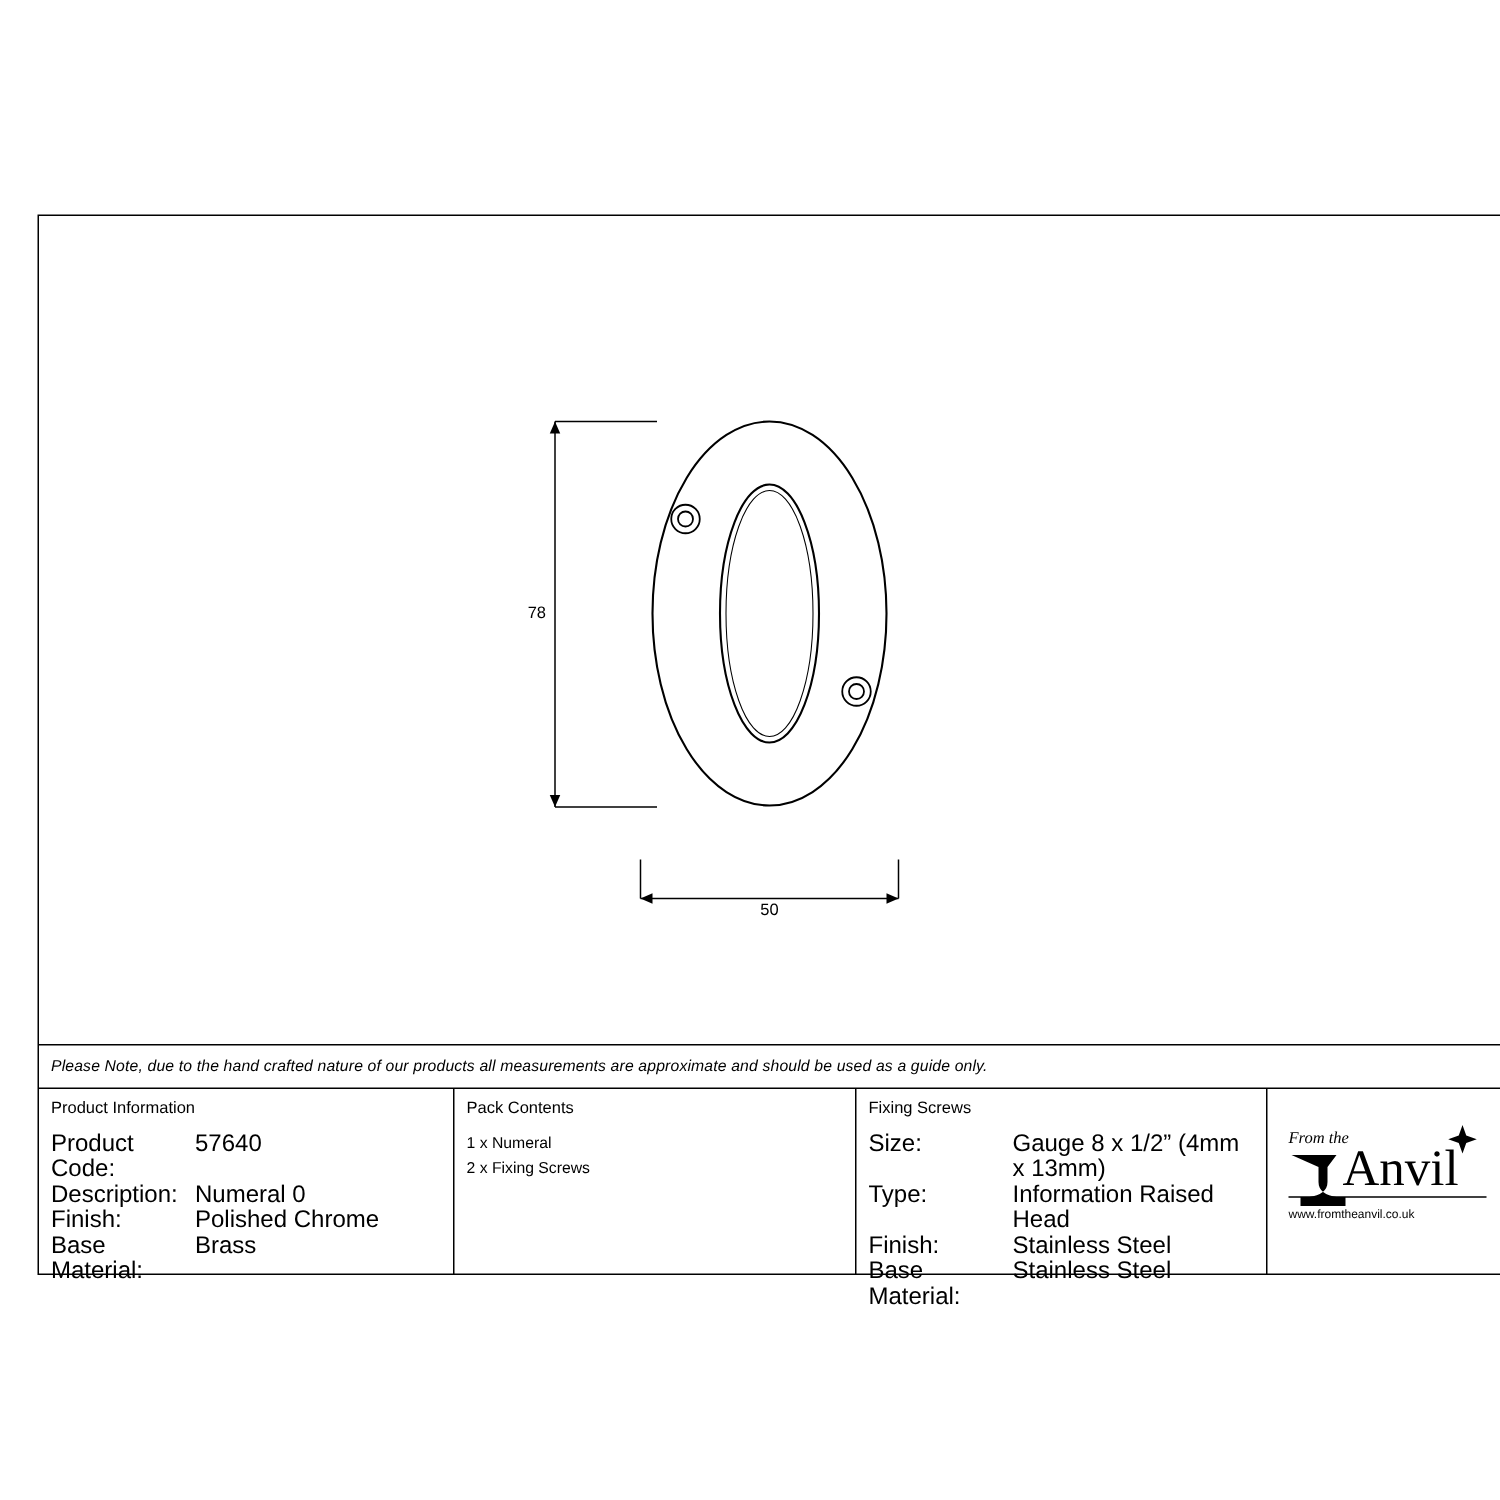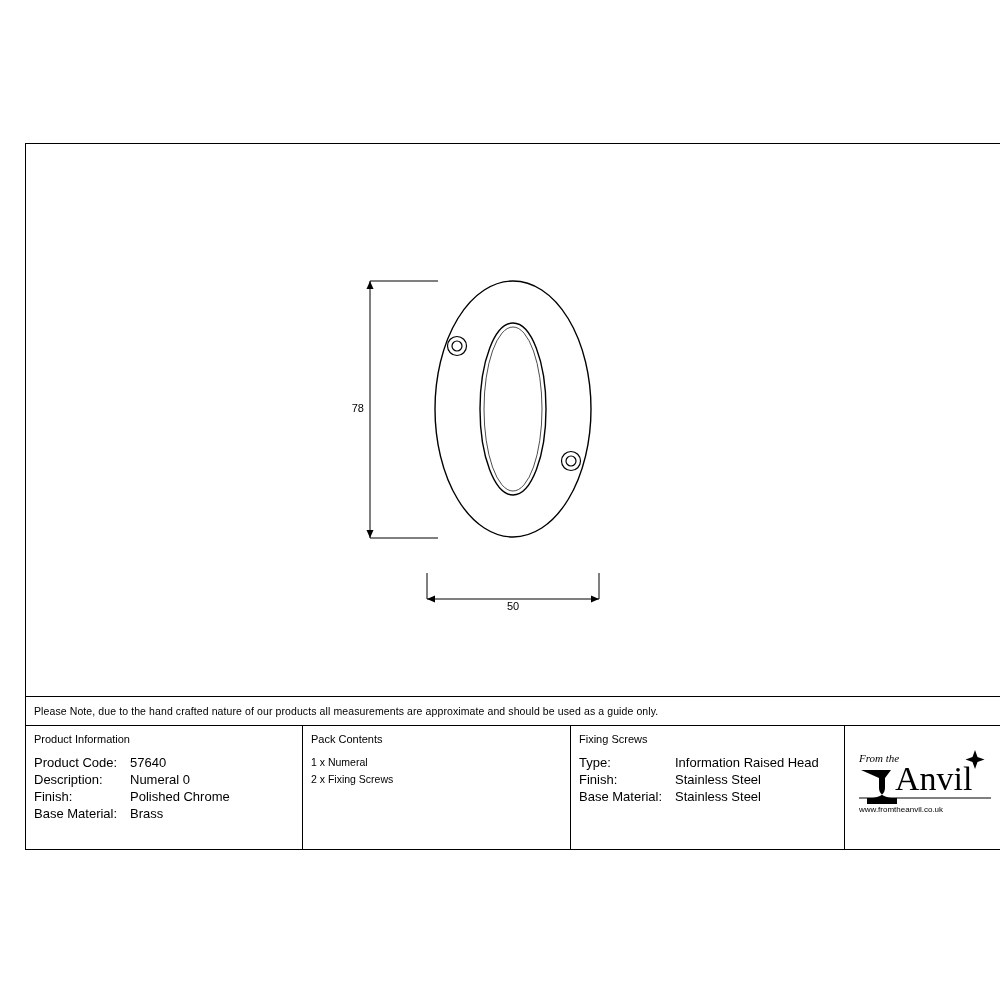--- a/index.html
+++ b/index.html
@@ -46,20 +46,21 @@
     border-bottom: 1px solid #000000;
     box-sizing: border-box;
     display: flex;
     align-items: center;
   }
   .note-text {
     font-size: 10.5px;
     padding-left: 8px;
     letter-spacing: 0.1px;
     color: #000;
+    font-style: italic;
   }
   .info-row {
     position: absolute;
     left: 0;
     top: 582px;
     width: 100%;
     height: 124px;
     display: flex;
   }
   .info-col {
@@ -77,21 +78,21 @@
     padding: 0;
   }
   .col-head {
     font-size: 11px;
     font-weight: normal;
     margin-bottom: 9px;
     color: #000;
   }
   .kv {
     display: flex;
-    font-size: 13px;
+    font-size: 16px;
     line-height: 17px;
     color: #000;
   }
   .kv .k { width: 96px; flex: 0 0 96px; }
   .kv .v { flex: 1 1 auto; }
   .col-fixing .kv .k { width: 96px; flex: 0 0 96px; }
   .plain-line {
     font-size: 10.5px;
     line-height: 17px;
     color: #000;
@@ -173,20 +174,24 @@
 
     <div class="info-col col-pack">
       <div class="col-head">Pack Contents</div>
       <div class="plain-line">1 x Numeral</div>
       <div class="plain-line">2 x Fixing Screws</div>
     </div>
 
     <div class="info-col col-fixing">
       <div class="col-head">Fixing Screws</div>
       <div class="kv">
+        <span class="k">Size:</span>
+        <span class="v">Gauge 8 x 1/2” (4mm x 13mm)</span>
+      </div>
+      <div class="kv">
         <span class="k">Type:</span>
         <span class="v">Information Raised Head</span>
       </div>
       <div class="kv">
         <span class="k">Finish:</span>
         <span class="v">Stainless Steel</span>
       </div>
       <div class="kv">
         <span class="k">Base Material:</span>
         <span class="v">Stainless Steel</span>

